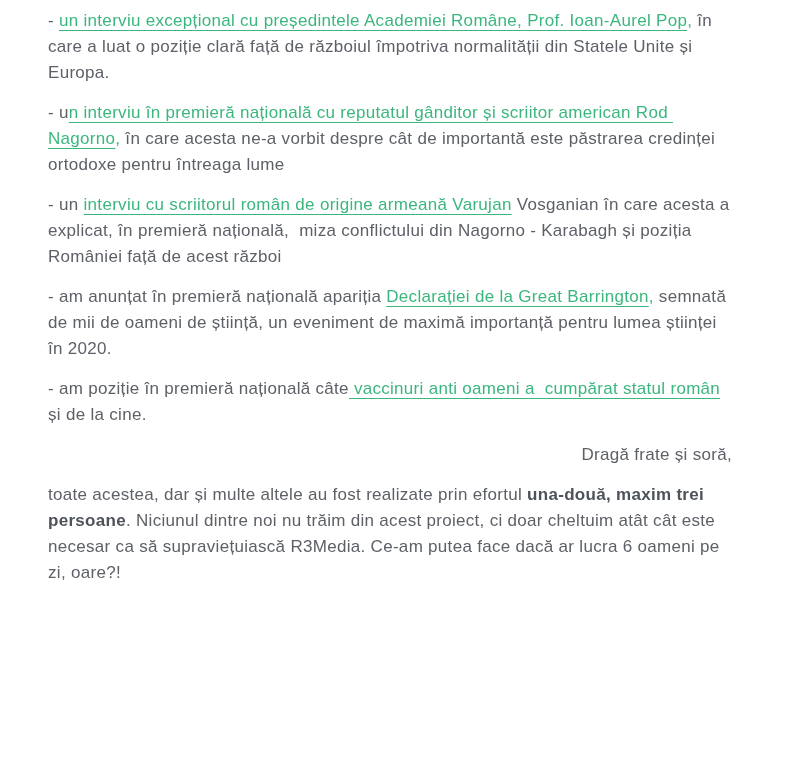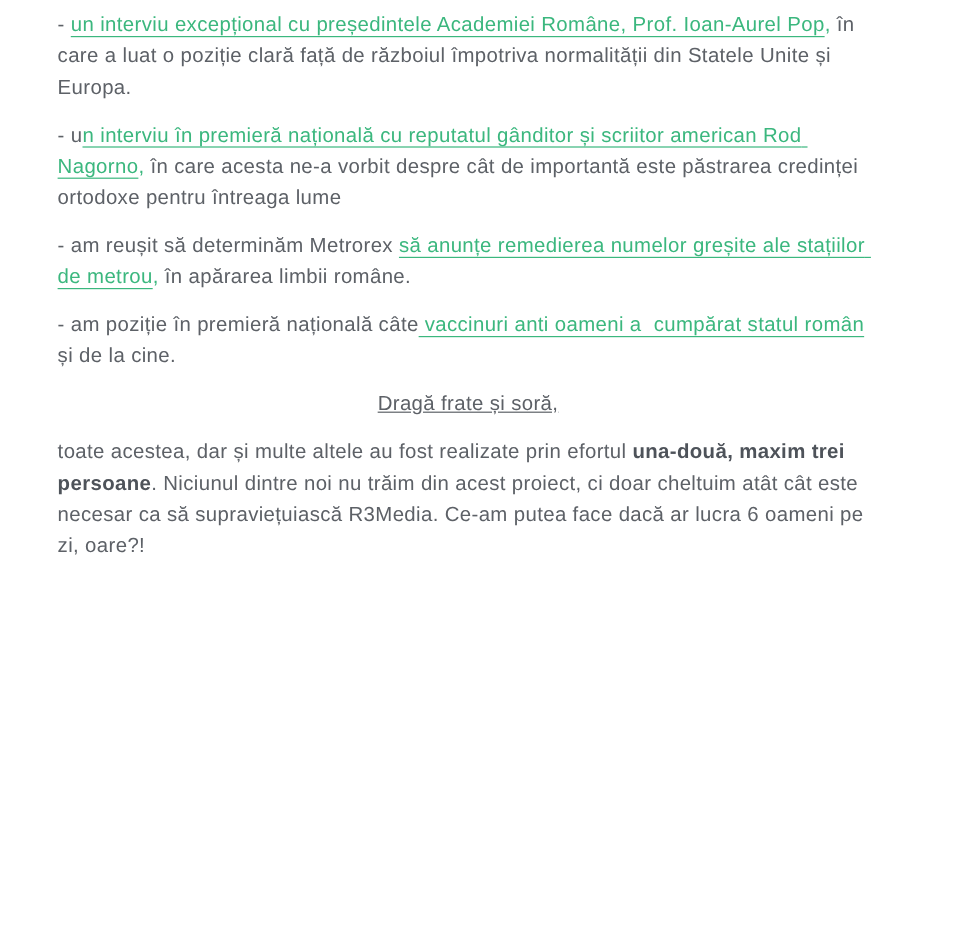--- a/index.html
+++ b/index.html
@@ -21,35 +21,36 @@
     box-sizing:border-box;
     width:776px;
     min-height:782px;
     padding:8px 44px 10px 48px;
     background:var(--bg);
   }
   p.para{
     margin:0 0 14px 0;
     white-space:pre-wrap;
   }
-  p.para.center{text-align:center;text-decoration:underline;}
+  p.para.center{text-align:right;}
   a.link{
     color:var(--accent);
     text-decoration:underline;
     text-decoration-thickness:1px;
     text-underline-offset:4px;
     cursor:pointer;
   }
   span.green{color:var(--accent);}
   span.bold{font-weight:700;color:var(--bold);}
   span.plain{color:var(--text);}
 </style>
 </head>
 <body>
 
 <div class="article">
     <p class="para"><span class="plain">- </span><a class="link" href="#">un interviu excepțional cu președintele Academiei Române, Prof. Ioan-Aurel Pop</a><span class="green">,</span><span class="plain"> în care a luat o poziție clară față de războiul împotriva normalității din Statele Unite și Europa.</span></p>
     <p class="para"><span class="plain">- u</span><a class="link" href="#">n interviu în premieră națională cu reputatul gânditor și scriitor american Rod Nagorno</a><span class="green">,</span><span class="plain"> în care acesta ne-a vorbit despre cât de importantă este păstrarea credinței ortodoxe pentru întreaga lume</span></p>
-    <p class="para"><span class="plain">- am reușit să determinăm Metrorex </span><a class="link" href="#">să anunțe remedierea numelor greșite ale stațiilor de metrou</a><span class="green">,</span><span class="plain"> în apărarea limbii române.</span></p>
+    <p class="para"><span class="plain">- un </span><a class="link" href="#">interviu cu scriitorul român de origine armeană Varujan</a><span class="plain"> Vosganian în care acesta a explicat, în premieră națională,  miza conflictului din Nagorno - Karabagh și poziția României față de acest război</span></p>
+    <p class="para"><span class="plain">- am anunțat în premieră națională apariția </span><a class="link" href="#">Declarației de la Great Barrington</a><span class="green">,</span><span class="plain"> semnată de mii de oameni de știință, un eveniment de maximă importanță pentru lumea științei în 2020.</span></p>
     <p class="para"><span class="plain">- am poziție în premieră națională câte</span><a class="link" href="#"> vaccinuri anti oameni a  cumpărat statul român</a><span class="plain"> și de la cine.</span></p>
     <p class="para center"><span class="plain">Dragă frate și soră,</span></p>
     <p class="para"><span class="plain">toate acestea, dar și multe altele au fost realizate prin efortul </span><span class="bold">una-două, maxim trei persoane</span><span class="plain">. Niciunul dintre noi nu trăim din acest proiect, ci doar cheltuim atât cât este necesar ca să supraviețuiască R3Media. Ce-am putea face dacă ar lucra 6 oameni pe zi, oare?!</span></p>
   </div>
 
 </body></html>

